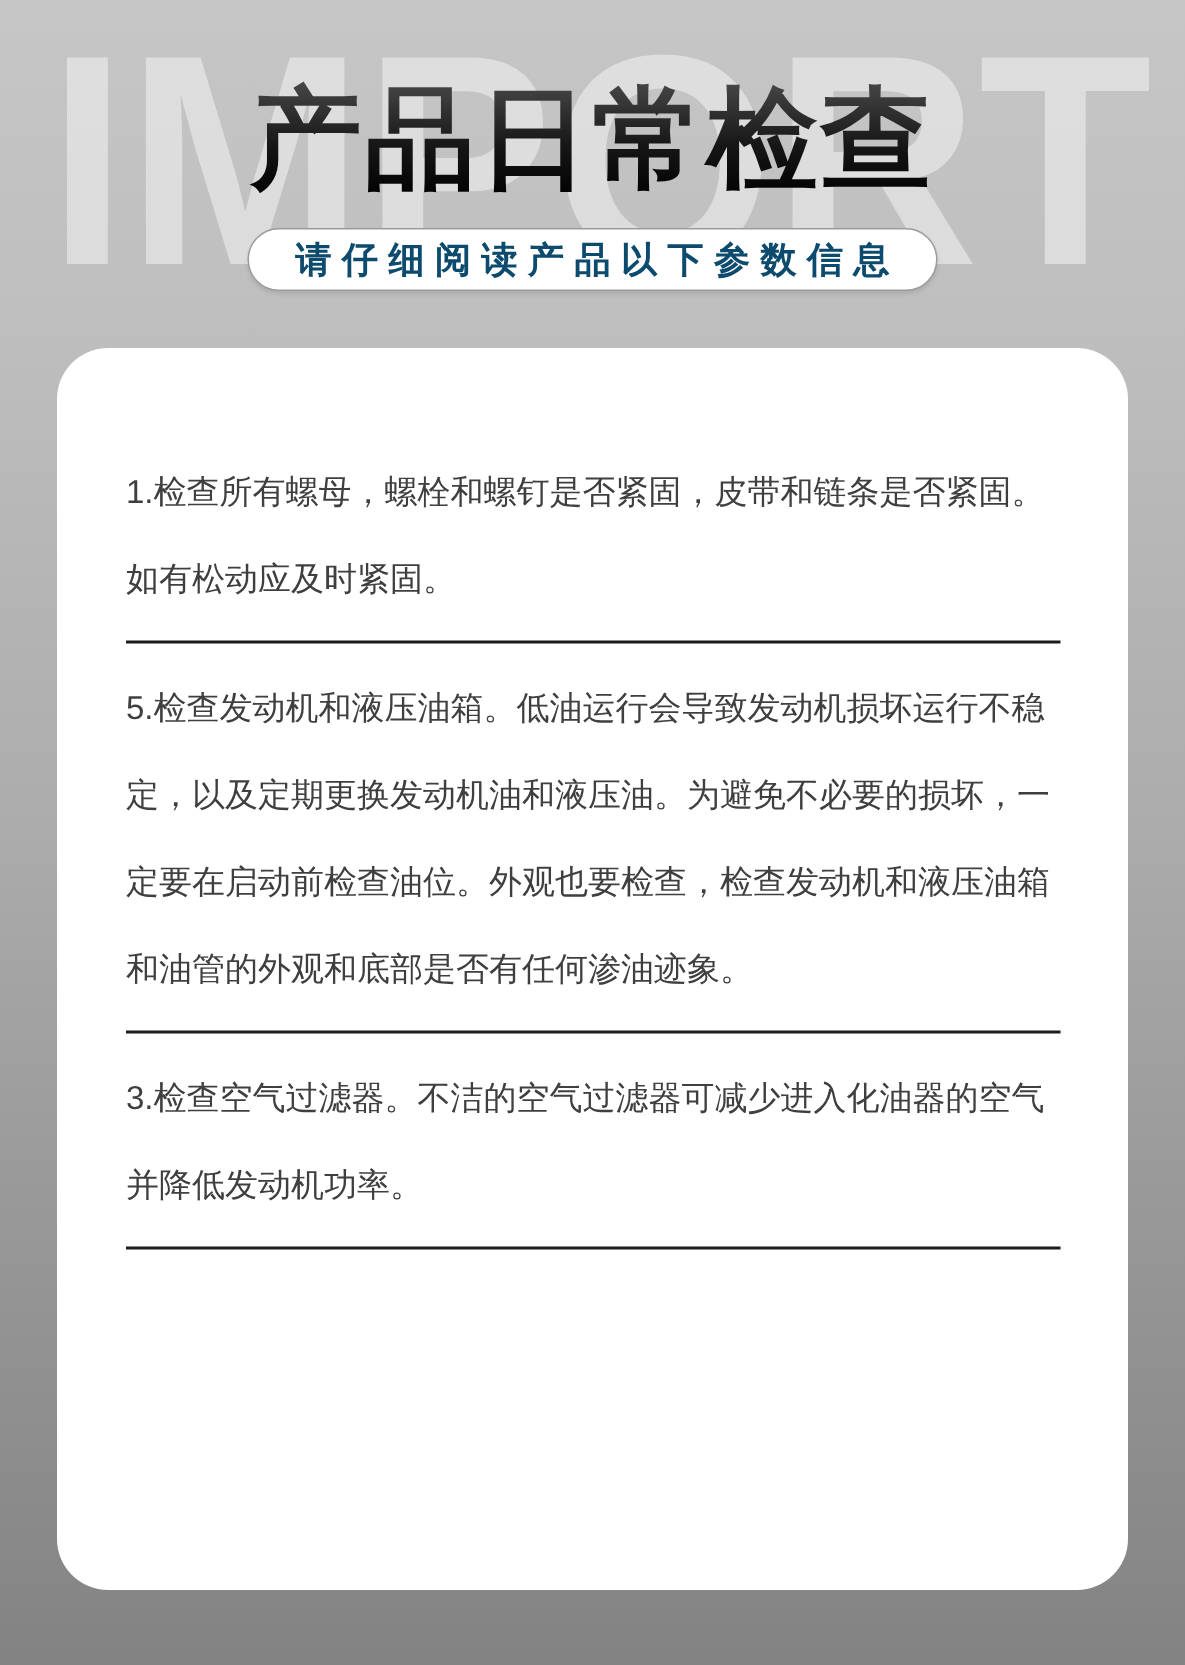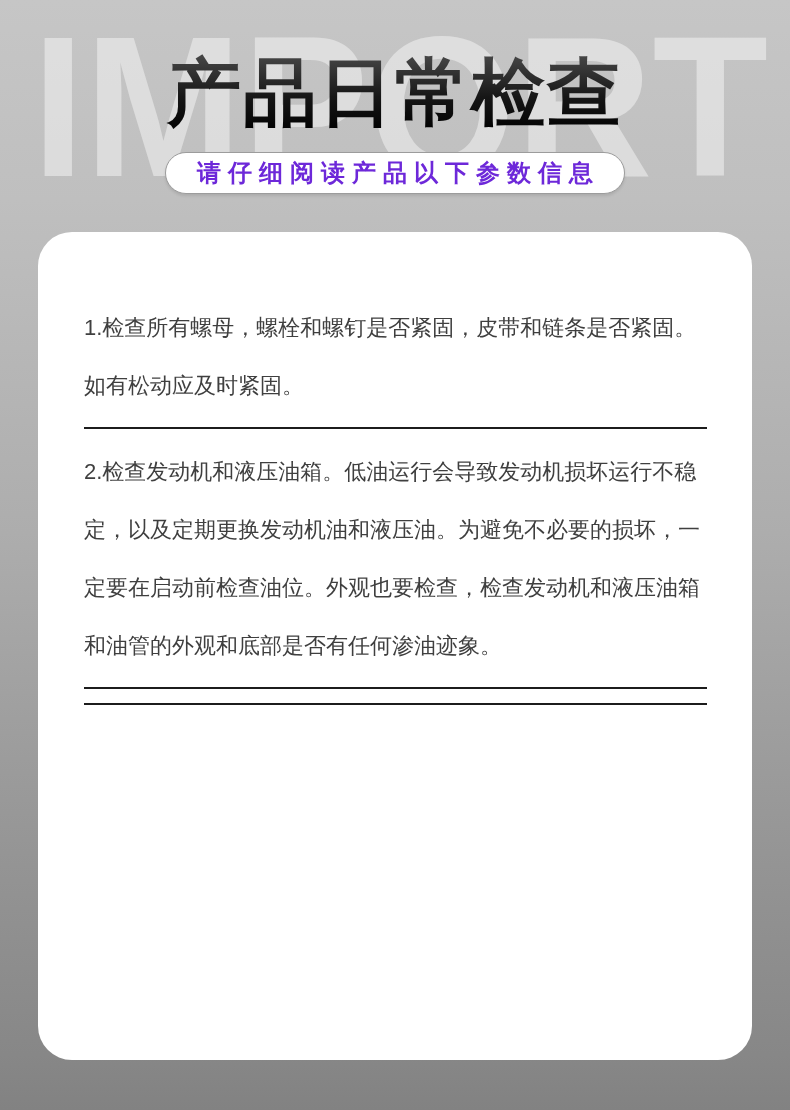--- a/index.html
+++ b/index.html
@@ -63,21 +63,21 @@
     display: flex;
     align-items: center;
     justify-content: center;
     box-shadow: 0 2px 3px rgba(0, 0, 0, 0.10);
     white-space: nowrap;
   }
   .pill span {
     font-size: 24px;
     font-weight: 600;
     letter-spacing: 7px;
-    color: #6d28d9;
+    color: #0c4a6e;
     text-indent: 7px;
   }
   
   .card {
     position: absolute;
     top: 232px;
     left: 38px;
     width: 714px;
     height: 828px;
     box-sizing: border-box;
@@ -111,18 +111,19 @@
 
   <h1 class="title">产品日常检查</h1>
 
   <div class="pill">
     <span>请仔细阅读产品以下参数信息</span>
   </div>
 
   <section class="card">
     <p class="item">1.检查所有螺母，螺栓和螺钉是否紧固，皮带和链条是否紧固。如有松动应及时紧固。</p>
     <hr class="divider">
-    <p class="item">2.检查发动机和液压油箱。低油运行会导致发动机损坏运行不稳定，以及定期更换发动机油和液压油。为避免不必要的损坏，一定要在启动前检查油位。外观也要检查，检查发动机和液压油箱和油管的外观和底部是否有任何渗油迹象。</p>
+    <p class="item">5.检查发动机和液压油箱。低油运行会导致发动机损坏运行不稳定，以及定期更换发动机油和液压油。为避免不必要的损坏，一定要在启动前检查油位。外观也要检查，检查发动机和液压油箱和油管的外观和底部是否有任何渗油迹象。</p>
     <hr class="divider">
+    <p class="item">3.检查空气过滤器。不洁的空气过滤器可减少进入化油器的空气并降低发动机功率。</p>
     <hr class="divider">
   </section>
 
 </div>
 
 </body></html>

